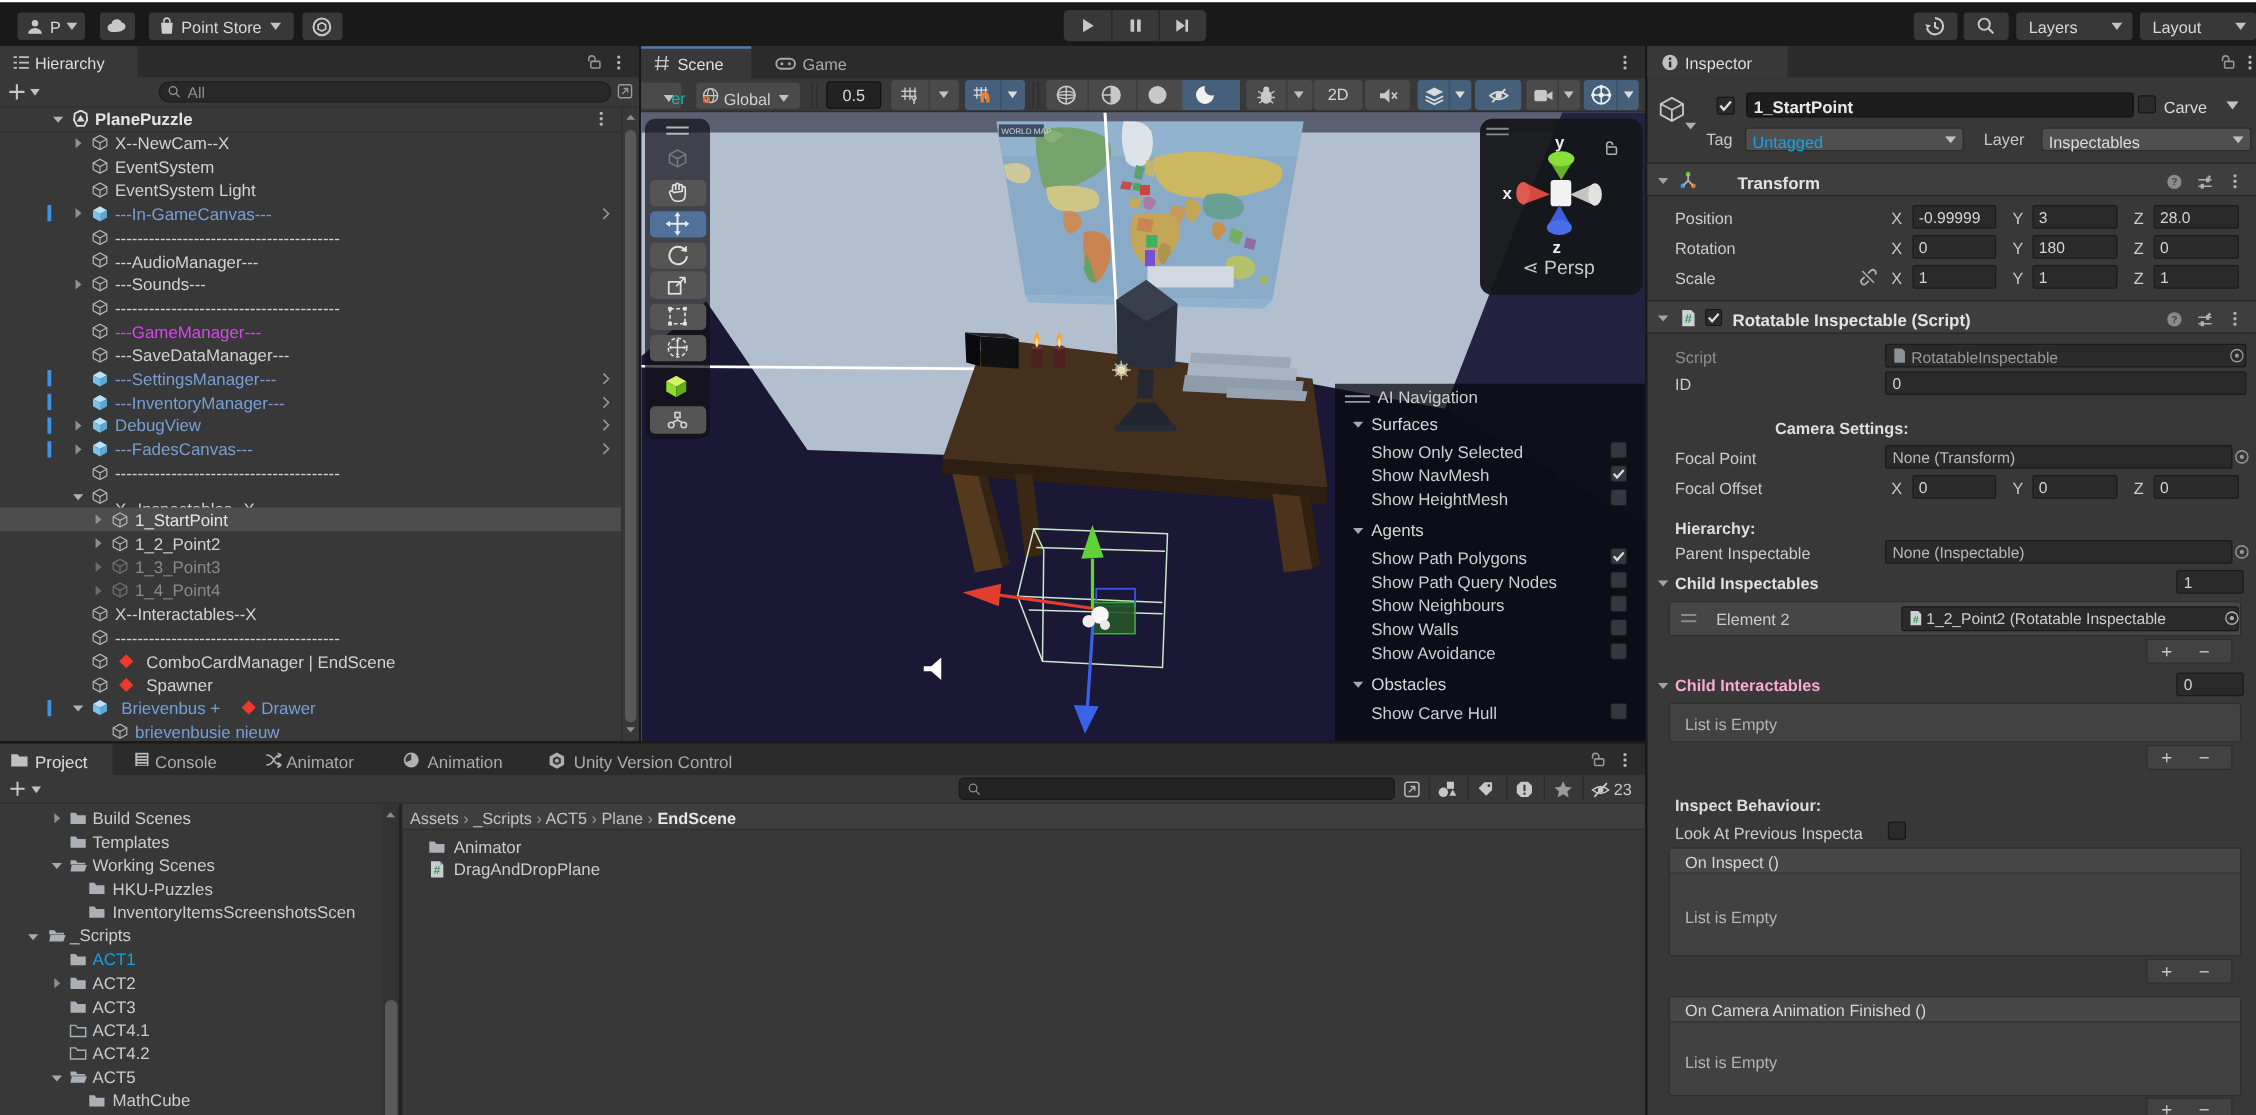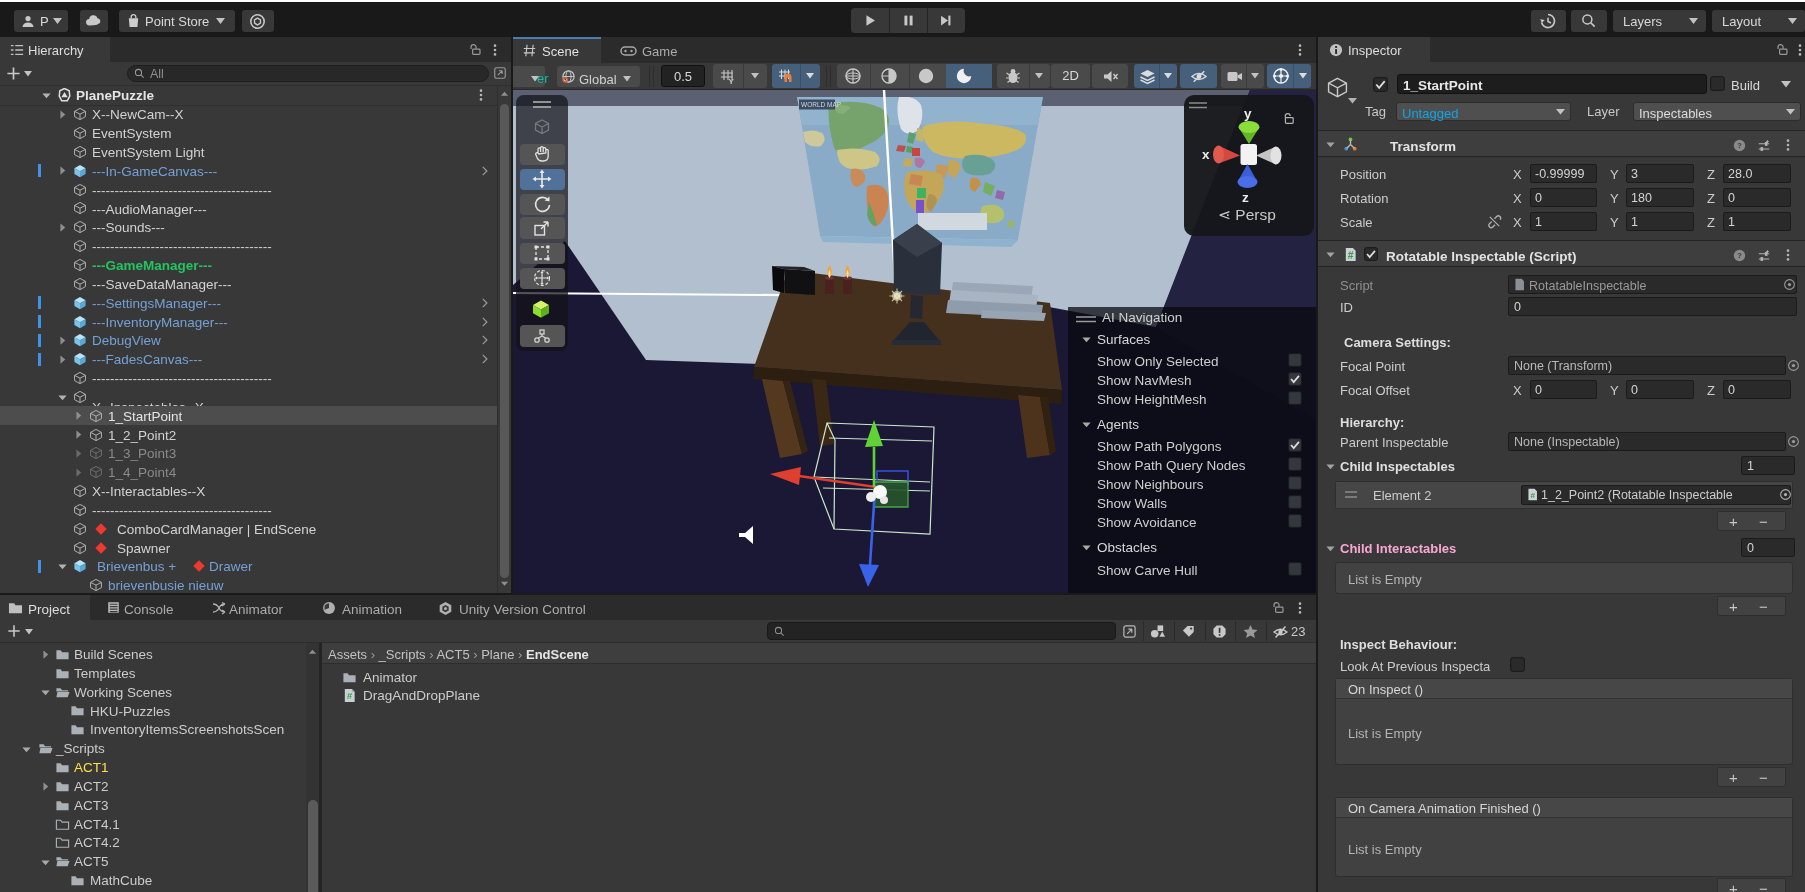--- a/index.html
+++ b/index.html
@@ -169,21 +169,21 @@
 <div class="txt" style="left:92px;top:221.3px;color:#d2d2d2;font-weight:normal;font-size:13.5px">---Sounds---</div>
 <svg style="position:absolute;left:73px;top:239.14px" width="14" height="14" viewBox="0 0 16 16">
     <path d="M8 1.6 L14.2 5 V11 L8 14.4 L1.8 11 V5 Z" fill="none" stroke="#b5b5b5" stroke-width="1.1"></path>
     <path d="M1.8 5 L8 8.2 L14.2 5 M8 8.2 V14.4" fill="none" stroke="#b5b5b5" stroke-width="1.1"></path>
   </svg>
 <div class="txt" style="left:92px;top:240.1px;color:#d2d2d2;font-weight:normal;font-size:13.5px">----------------------------------------</div>
 <svg style="position:absolute;left:73px;top:257.98px" width="14" height="14" viewBox="0 0 16 16">
     <path d="M8 1.6 L14.2 5 V11 L8 14.4 L1.8 11 V5 Z" fill="none" stroke="#b5b5b5" stroke-width="1.1"></path>
     <path d="M1.8 5 L8 8.2 L14.2 5 M8 8.2 V14.4" fill="none" stroke="#b5b5b5" stroke-width="1.1"></path>
   </svg>
-<div class="txt" style="left:92px;top:259.0px;color:#22c55e;font-weight:bold;font-size:13.5px">---GameManager---</div>
+<div class="txt" style="left:92px;top:259.0px;color:#d946ef;font-weight:normal;font-size:13.5px">---GameManager---</div>
 <svg style="position:absolute;left:73px;top:276.82px" width="14" height="14" viewBox="0 0 16 16">
     <path d="M8 1.6 L14.2 5 V11 L8 14.4 L1.8 11 V5 Z" fill="none" stroke="#b5b5b5" stroke-width="1.1"></path>
     <path d="M1.8 5 L8 8.2 L14.2 5 M8 8.2 V14.4" fill="none" stroke="#b5b5b5" stroke-width="1.1"></path>
   </svg>
 <div class="txt" style="left:92px;top:277.8px;color:#d2d2d2;font-weight:normal;font-size:13.5px">---SaveDataManager---</div>
 <div class="abs" style="left:38px;top:296.2px;width:2.5px;height:13px;background:#3e93e8"></div>
 <svg style="position:absolute;left:73px;top:295.66px" width="14" height="14" viewBox="0 0 16 16">
     <path d="M8 1.2 L14.4 4.8 L8 8.3 L1.6 4.8 Z" fill="#b9e2f8"></path>
     <path d="M1.6 4.8 L8 8.3 V15 L1.6 11.4 Z" fill="#7cc2e8"></path>
     <path d="M14.4 4.8 L8 8.3 V15 L14.4 11.4 Z" fill="#59a8d6"></path>
@@ -825,21 +825,21 @@
     <path d="M2 5 L14 5 L8 12 Z" fill="#a8a8a8"></path>
   </svg>
 <svg style="position:absolute;left:38px;top:741.175px" width="15" height="15" viewBox="0 0 16 16">
     <path d="M1.5 3.5 H6 L7.5 5.5 H14 V7 H1.5 Z" fill="#aab0b6"></path>
     <path d="M2.5 7.5 H15.5 L13.5 13 H1.5 Z" fill="#aab0b6"></path>
   </svg>
 <div class="txt" style="left:56px;top:742.2px;color:#cccccc;font-size:13.5px">_Scripts</div>
 <svg style="position:absolute;left:55px;top:760.025px" width="15" height="15" viewBox="0 0 16 16">
     <path d="M1.5 3.5 H6 L7.5 5.5 H14.5 V13 H1.5 Z" fill="#aab0b6"></path>
   </svg>
-<div class="txt" style="left:74px;top:761.0px;color:#fde047;font-size:13.5px">ACT1</div>
+<div class="txt" style="left:74px;top:761.0px;color:#0ea5e9;font-size:13.5px">ACT1</div>
 <svg style="position:absolute;left:40px;top:780.875px" width="11" height="11" viewBox="0 0 16 16">
     <path d="M5 2 L12 8 L5 14 Z" fill="#8f8f8f"></path>
   </svg>
 <svg style="position:absolute;left:55px;top:778.875px" width="15" height="15" viewBox="0 0 16 16">
     <path d="M1.5 3.5 H6 L7.5 5.5 H14.5 V13 H1.5 Z" fill="#aab0b6"></path>
   </svg>
 <div class="txt" style="left:74px;top:779.9px;color:#cccccc;font-size:13.5px">ACT2</div>
 <svg style="position:absolute;left:55px;top:797.7249999999999px" width="15" height="15" viewBox="0 0 16 16">
     <path d="M1.5 3.5 H6 L7.5 5.5 H14.5 V13 H1.5 Z" fill="#aab0b6"></path>
   </svg>
@@ -910,21 +910,21 @@
   </svg>
 <svg style="position:absolute;left:1373px;top:77px" width="15" height="15" viewBox="0 0 16 16">
     <rect x="0.7" y="0.7" width="14.6" height="14.6" rx="2" fill="#2a2a2a" stroke="#161616"></rect>
     <path d="M3.5 8 L6.5 11.5 L12.5 4.5" fill="none" stroke="#dcdcdc" stroke-width="2"></path>
   </svg>
 <div class="abs" style="left:1397px;top:74px;width:310px;height:20px;background:#1d1d1d;border:1px solid #111;border-radius:3px"></div>
 <div class="txt" style="left:1403px;top:79px;color:#e8e8e8;font-weight:bold;font-size:13.5px">1_StartPoint</div>
 <svg style="position:absolute;left:1710px;top:76px" width="15" height="15" viewBox="0 0 16 16">
     <rect x="0.7" y="0.7" width="14.6" height="14.6" rx="2" fill="#2a2a2a" stroke="#161616"></rect>
   </svg>
-<div class="txt" style="left:1731px;top:79px;color:#d8d8d8">Build</div>
+<div class="txt" style="left:1731px;top:79px;color:#d8d8d8">Carve</div>
 <svg style="position:absolute;left:1781px;top:81px" width="10" height="7" viewBox="0 0 10 7">
     <path d="M0 0 H10 L5 6.5 Z" fill="#c2c2c2"></path>
   </svg>
 <div class="txt" style="left:1365px;top:105px;color:#c8c8c8">Tag</div>
 <div class="abs" style="left:1396px;top:102px;width:175px;height:19px;background:#4f4f4f;border:1px solid #2c2c2c;border-radius:3px"></div>
 <div class="txt" style="left:1402px;top:107px;color:#0ea5e9">Untagged</div>
 <svg style="position:absolute;left:1556px;top:109px" width="9" height="6" viewBox="0 0 9 6">
     <path d="M0 0 H9 L4.5 5.5 Z" fill="#c2c2c2"></path>
   </svg>
 <div class="txt" style="left:1587px;top:105px;color:#c8c8c8">Layer</div>
@@ -1028,21 +1028,21 @@
     <path d="M3 1 H10.5 L13.5 4 V15 H3 Z" fill="#8a9096"></path>
   </svg>
 <div class="txt" style="left:1529px;top:280px;color:#9a9a9a;font-size:12.5px">RotatableInspectable</div>
 <svg style="position:absolute;left:1783px;top:278px" width="13" height="13" viewBox="0 0 16 16">
     <circle cx="8" cy="8" r="6" fill="none" stroke="#9a9a9a" stroke-width="1.3"></circle>
     <circle cx="8" cy="8" r="2" fill="#9a9a9a"></circle>
   </svg>
 <div class="txt" style="left:1340px;top:301px;color:#cccccc">ID</div>
 <div class="abs" style="left:1508px;top:297px;width:289px;height:19px;background:#2a2a2a;border:1px solid #1b1b1b;border-radius:2px"></div>
 <div class="txt" style="left:1514px;top:301px;color:#d4d4d4;font-size:12.5px">0</div>
-<div class="txt" style="left:1344px;top:336px;color:#dedede;font-weight:bold">Camera Settings:</div>
+<div class="txt" style="left:1420px;top:336px;color:#dedede;font-weight:bold">Camera Settings:</div>
 <div class="txt" style="left:1340px;top:360px;color:#cccccc">Focal Point</div>
 <div class="abs" style="left:1508px;top:356px;width:278px;height:19px;background:#2a2a2a;border:1px solid #1b1b1b;border-radius:2px"></div>
 <div class="txt" style="left:1514px;top:360px;color:#b8b8b8;font-size:12.5px">None (Transform)</div>
 <svg style="position:absolute;left:1787px;top:359px" width="13" height="13" viewBox="0 0 16 16">
     <circle cx="8" cy="8" r="6" fill="none" stroke="#9a9a9a" stroke-width="1.3"></circle>
     <circle cx="8" cy="8" r="2" fill="#9a9a9a"></circle>
   </svg>
 <div class="txt" style="left:1340px;top:384px;color:#cccccc">Focal Offset</div>
 <div class="txt" style="left:1340px;top:384px;color:#cccccc"></div>
 <div class="txt" style="left:1513px;top:384px;color:#cccccc">X</div>

